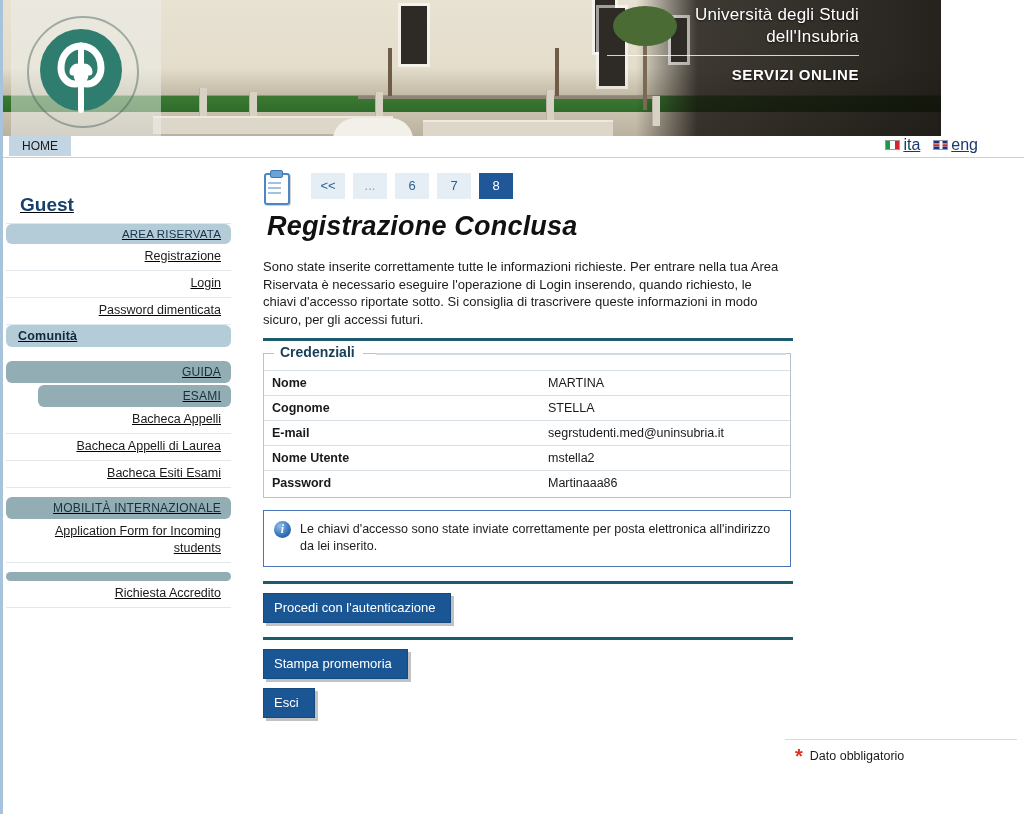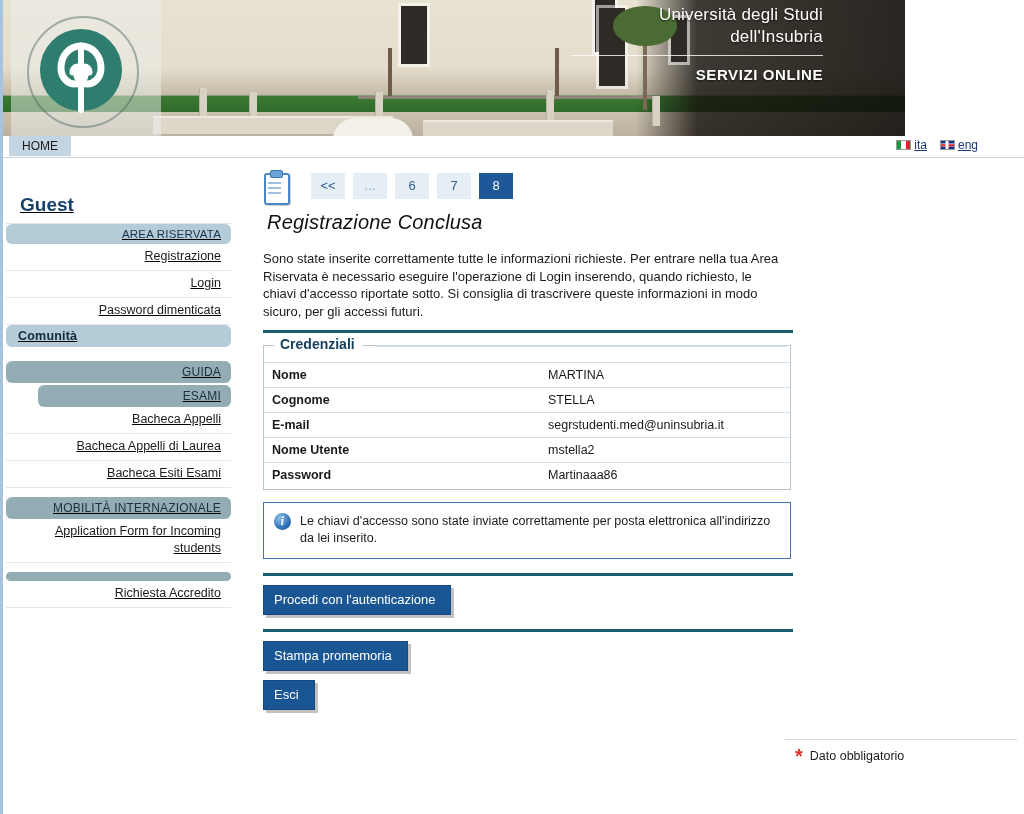--- a/index.html
+++ b/index.html
@@ -18,20 +18,21 @@
     overflow: hidden;
   }
 
   
   .banner {
     position: absolute;
     left: 0; top: 0;
     width: 902px; height: 136px;
     overflow: hidden;
     background: #0f766e;
+    padding-left: 36px;
   }
   .banner-photo {
     position: absolute; left: 0; top: 0;
     width: 1021px; height: 136px;
     background:
       
       linear-gradient(to right, rgba(0,0,0,0) 62%, rgba(20,16,12,0.80) 68%, rgba(12,9,6,0.92) 100%),
       
       linear-gradient(to bottom, rgba(0,0,0,0) 0%, rgba(0,0,0,0) 70%, #3c7a33 70.5%, #2f6b2a 82%, #c9c1ae 82.5%, #bbb1a0 100%),
       
@@ -139,21 +140,21 @@
     font-size: 12px;
     line-height: 14px;
   }
   .lang-box {
     position: absolute;
     right: 46px; top: 3px;
     display: flex; align-items: center; gap: 13px;
   }
   .lang-item { display: flex; align-items: center; gap: 3px; }
   .lang-label {
-    font-size: 12px; color: #1a3a6b;
+    font-size: 16px; color: #1a3a6b;
     text-decoration: underline;
     line-height: 12px;
   }
   .flag { width: 15px; height: 10px; display: inline-block; position: relative; overflow: hidden; }
   .flag-it {
     background: linear-gradient(to right,#159b4a 0 33.3%, #ffffff 33.3% 66.6%, #d8232a 66.6% 100%);
     border: 1px solid #999;
     box-sizing: border-box;
   }
   .flag-uk { background: #16338c; border: 1px solid #999; box-sizing: border-box; }
@@ -249,23 +250,23 @@
     background: #e5edf5;
     color: #2d5f93;
     font-size: 13px;
     text-align: center;
     line-height: 16px;
   }
   .pg.active { background: #1f5799; color: #ffffff; }
   .pg.dots { color: #8aa7c2; }
 
   .page-title {
-    font-size: 20px;
+    font-size: 27px;
     font-style: italic;
-    font-weight: normal;
+    font-weight: bold;
     color: #111111;
     margin: 4px 0 16px 4px;
     letter-spacing: 0.2px;
   }
   .intro {
     font-size: 13px;
     line-height: 17.5px;
     color: #1b1b1b;
     margin: 0 0 10px 0;
     width: 524px;

